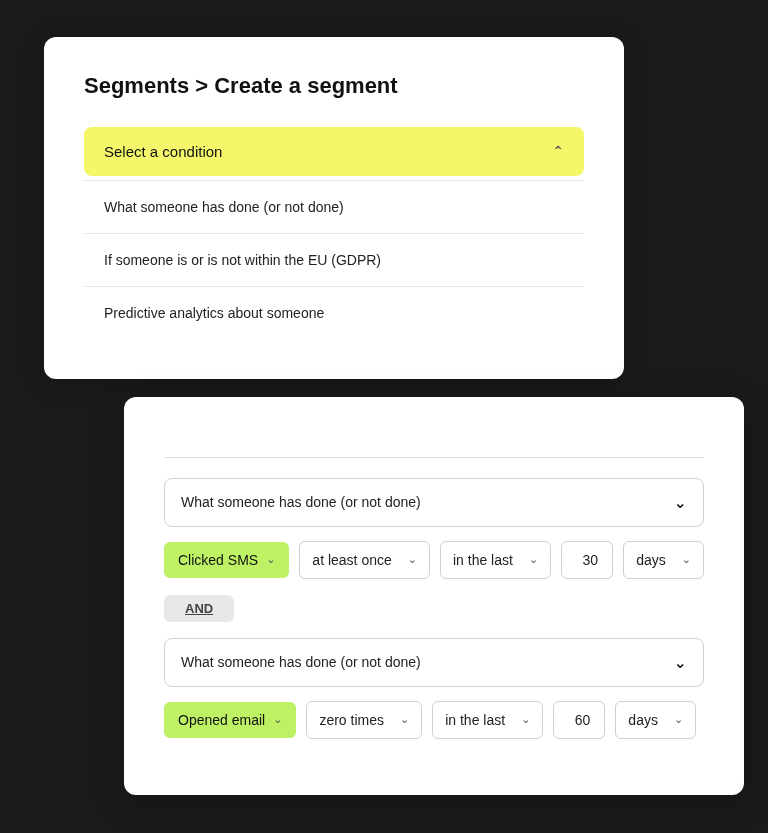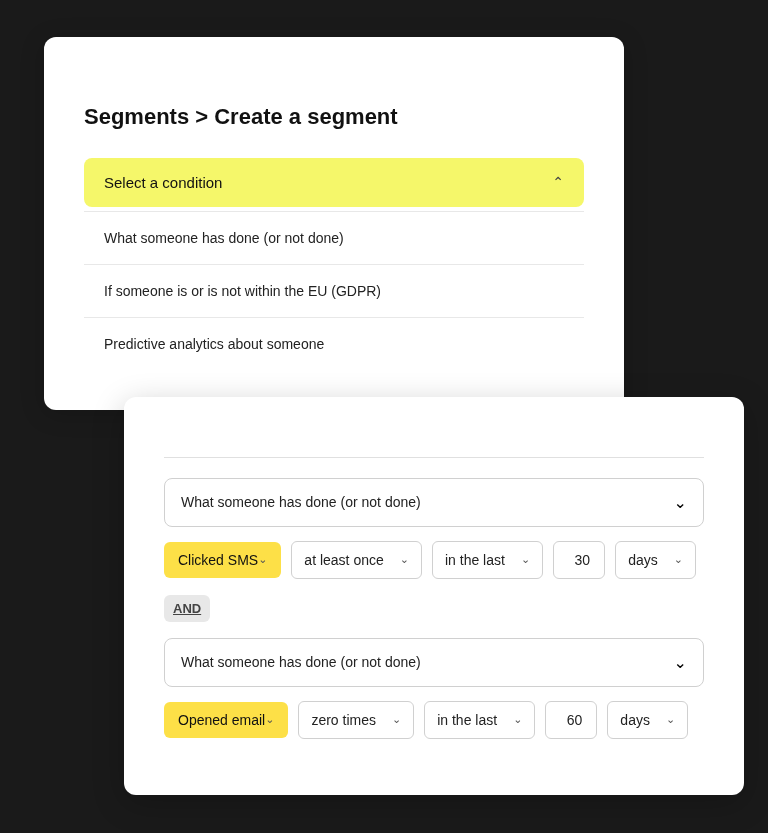--- a/index.html
+++ b/index.html
@@ -46,21 +46,20 @@
       padding: 36px 40px 40px;
       box-shadow: 0 8px 32px rgba(0,0,0,0.22);
       z-index: 2;
     }
 
     .card-title {
       font-size: 22px;
       font-weight: 700;
       color: #111;
       margin-bottom: 28px;
-      margin-top: 31px;
     }
 
     
     .select-condition {
       background: #f5f76a;
       border-radius: 8px;
       padding: 16px 20px;
       display: flex;
       align-items: center;
       justify-content: space-between;
@@ -123,28 +122,29 @@
     
     .filter-row {
       display: flex;
       align-items: center;
       gap: 10px;
       flex-wrap: wrap;
       margin-bottom: 16px;
     }
 
     .filter-tag {
-      background: #fde047;
+      background: #bef264;
       border-radius: 6px;
       padding: 10px 14px;
       font-size: 14px;
       font-weight: 500;
       color: #111;
       display: flex;
       align-items: center;
+      gap: 8px;
       cursor: pointer;
     }
 
     .filter-tag .chevron-small {
       font-size: 11px;
       color: #555;
     }
 
     .filter-select {
       border: 1px solid #d0d0d0;
@@ -173,21 +173,21 @@
       min-width: 52px;
       text-align: right;
       background: #fff;
     }
 
     
     .and-badge {
       display: inline-block;
       background: #e8e8e8;
       border-radius: 6px;
-      padding: 6px 9px;
+      padding: 6px 21px;
       font-size: 13px;
       font-weight: 600;
       color: #444;
       margin-bottom: 16px;
       text-decoration: underline;
     }
   </style>
 </head>
 <body>
 

